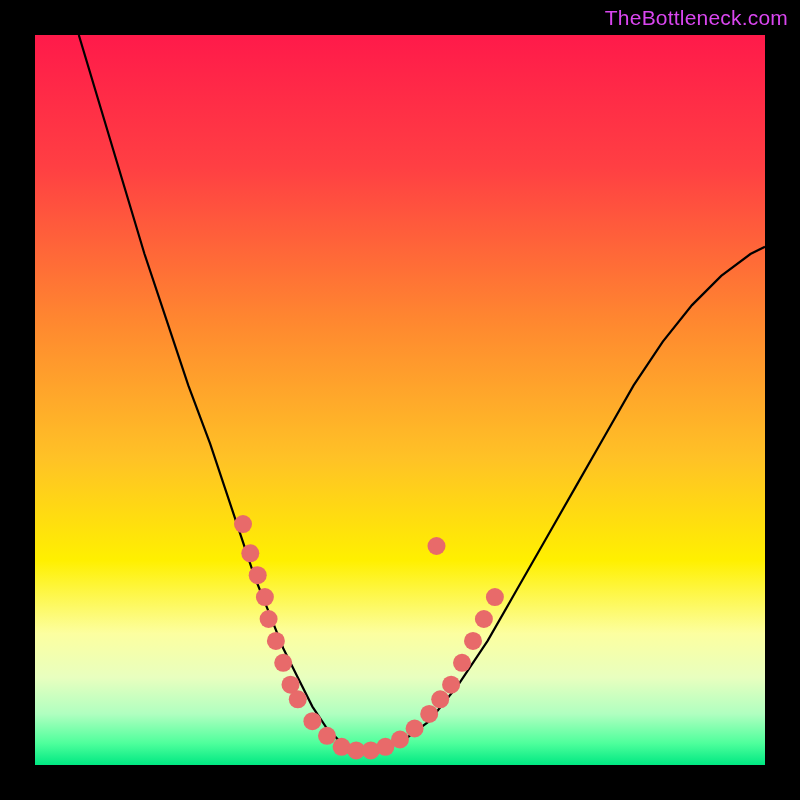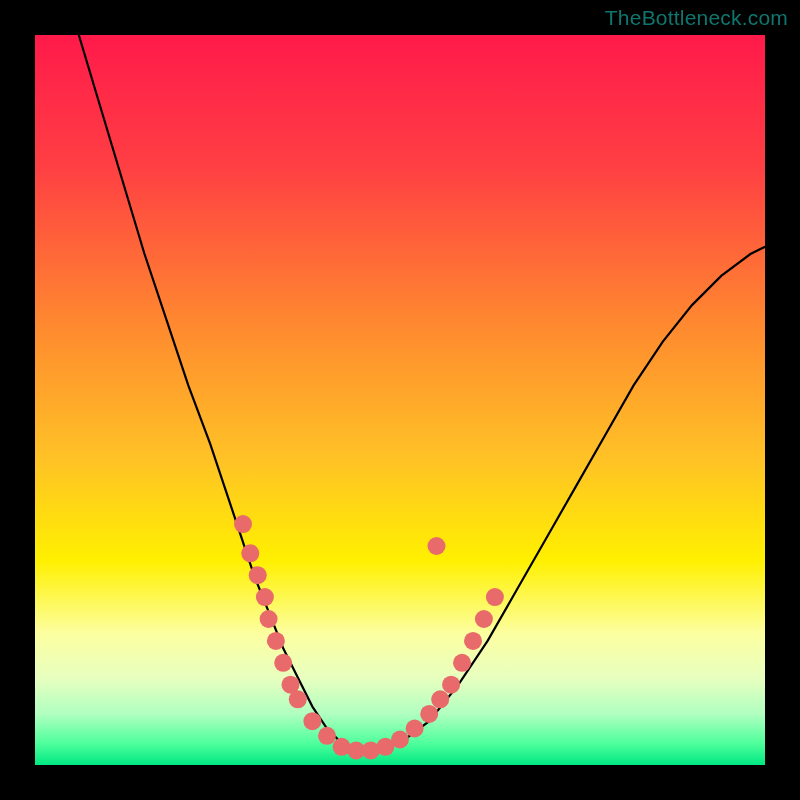--- a/index.html
+++ b/index.html
@@ -8,21 +8,21 @@
     width: 800px;
     height: 800px;
     background: #000;
     position: relative;
     font-family: Arial, sans-serif;
   }
   .watermark {
     position: absolute;
     top: 6px;
     right: 12px;
-    color: #0f766e;
+    color: #d946ef;
     font-size: 21px;
     font-weight: 500;
     letter-spacing: 0.2px;
     z-index: 10;
   }
   .plot-area {
     position: absolute;
     left: 35px;
     top: 35px;
     width: 730px;

